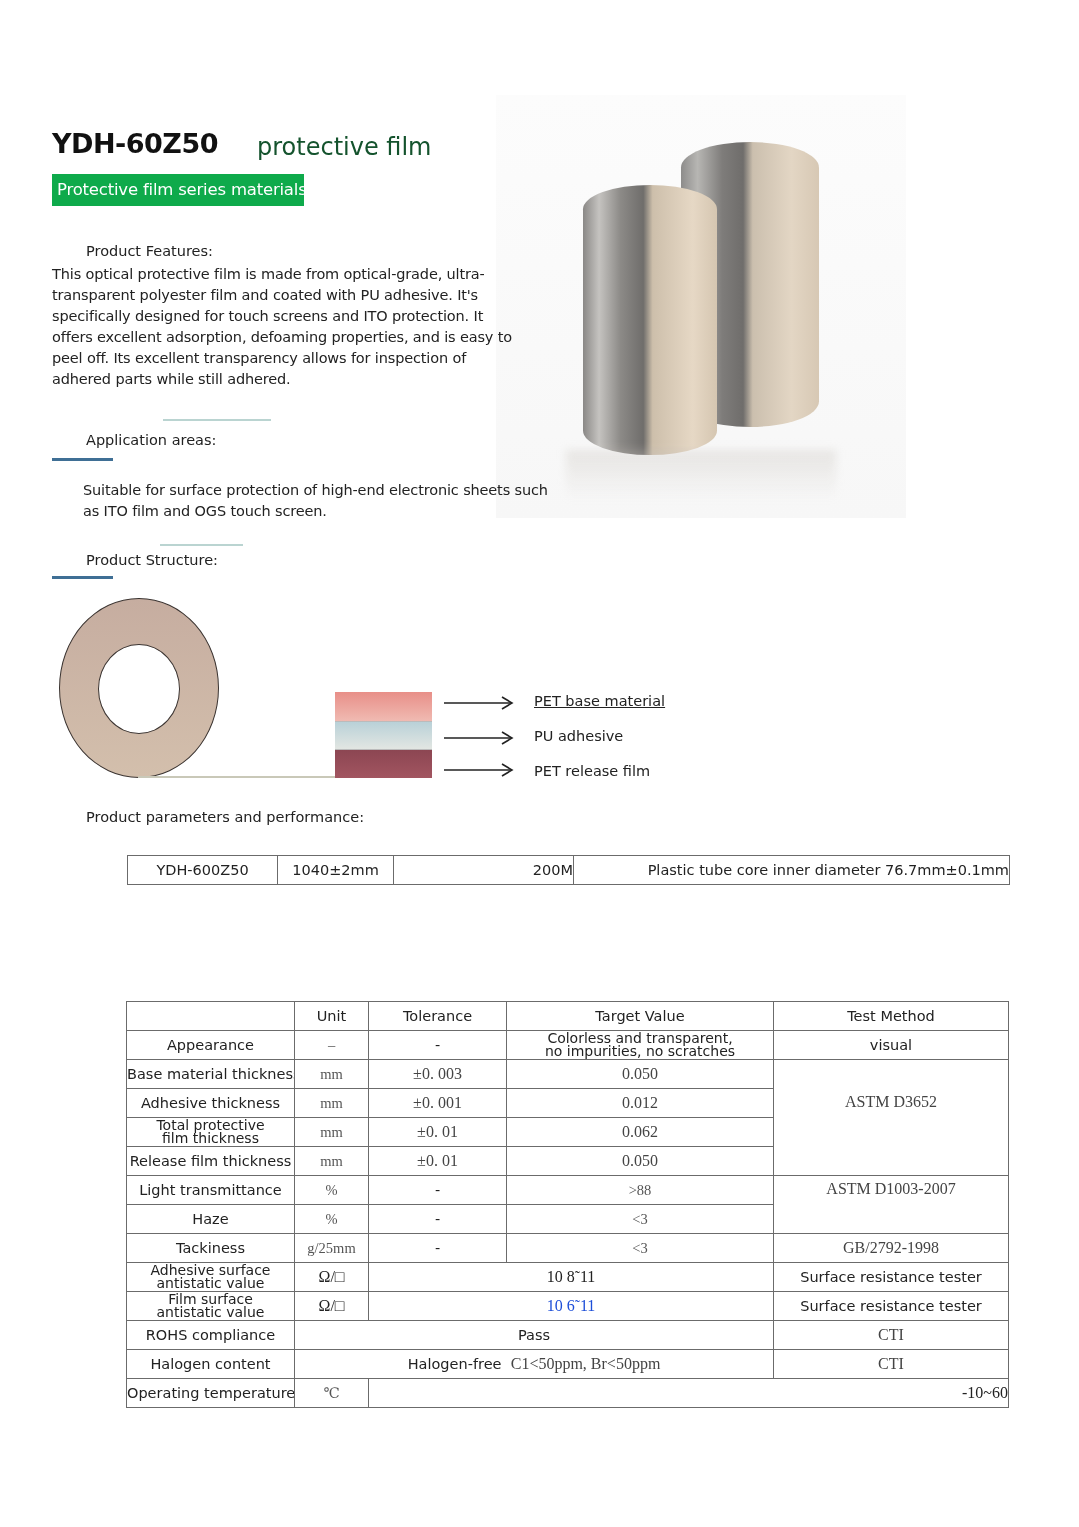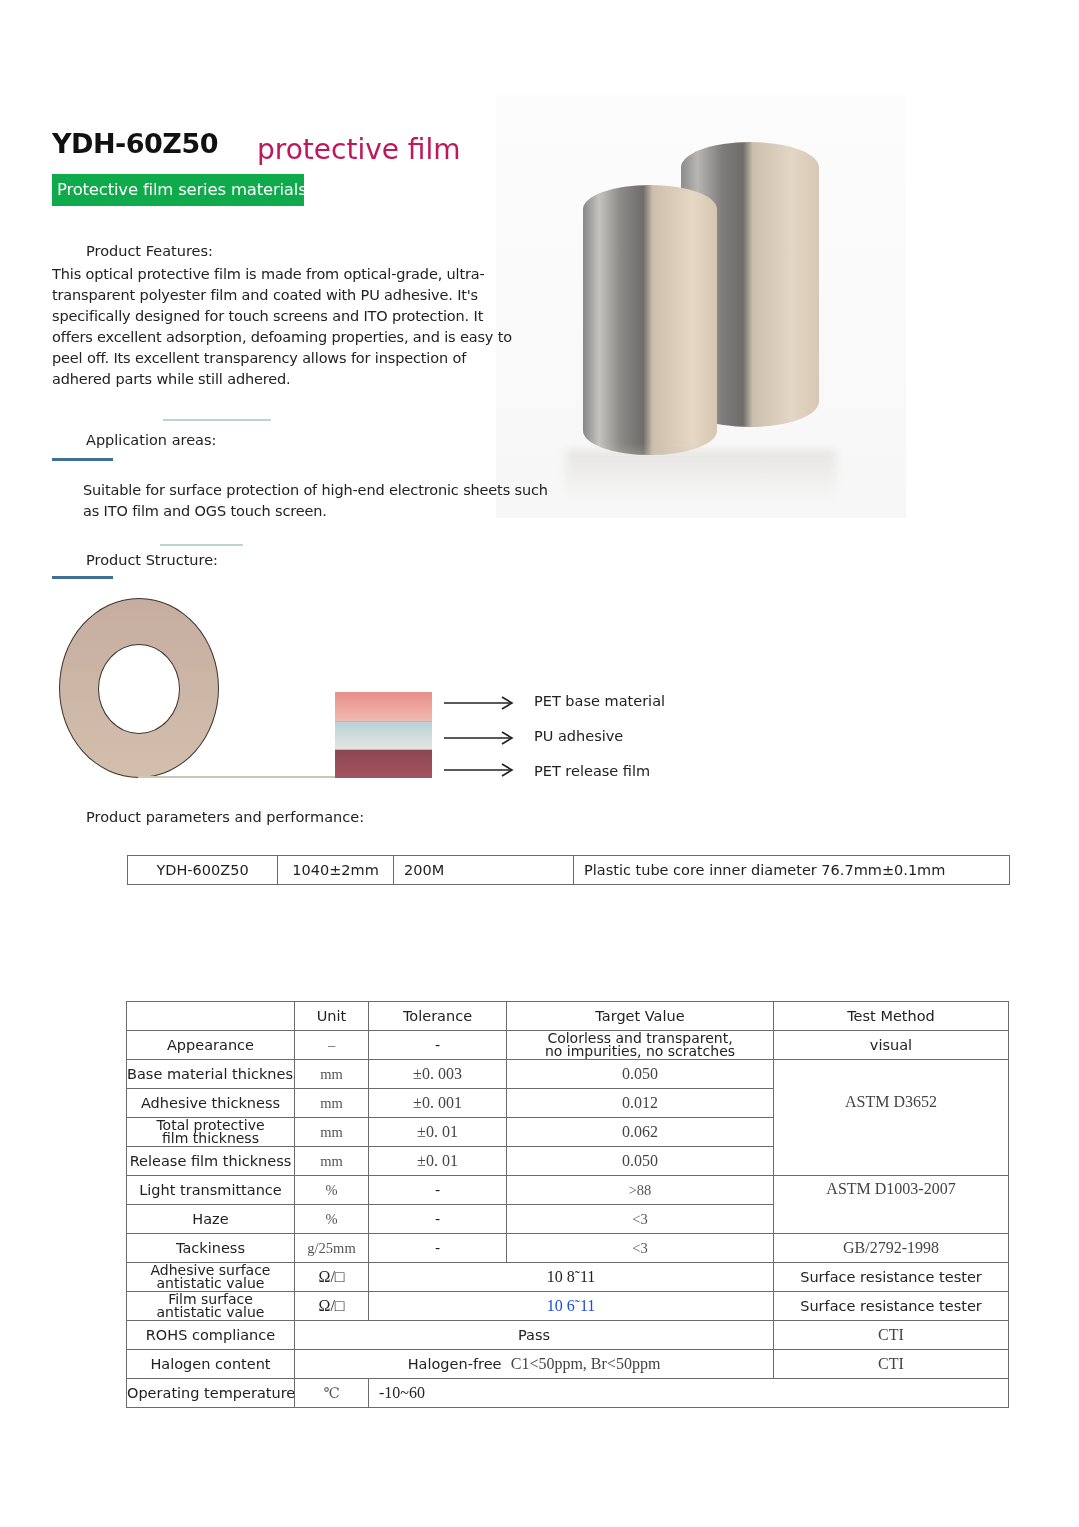--- a/index.html
+++ b/index.html
@@ -1,19 +1,19 @@
 <!DOCTYPE html>
 <html><head>
 <meta charset="utf-8">
 <style>
   html, body { margin: 0; padding: 0; background: #ffffff; }
   body { width: 1079px; height: 1527px; position: relative; overflow: hidden; font-family: "DejaVu Sans", "Liberation Sans", sans-serif; color: #222; }
   .abs { position: absolute; }
   .title-main { left: 52px; top: 128px; font-size: 27px; font-weight: bold; color: #111; letter-spacing: -0.5px; white-space: nowrap; }
-  .title-sub { left: 212px; top: 133px; font-size: 28px; color: #be185d; white-space: nowrap; padding-left: 45px; }
+  .title-sub { left: 212px; top: 133px; font-size: 24px; color: #14532d; white-space: nowrap; padding-left: 45px; }
   .series-badge { left: 52px; top: 174px; width: 252px; height: 32px; background: #0eaa4b; color: #fff; font-size: 16.5px; line-height: 31px; padding-left: 5px; box-sizing: border-box; white-space: nowrap; letter-spacing: -0.2px; }
   .section-head { left: 52px; font-size: 14.5px; color: #222; white-space: nowrap; margin-left: 34px; }
   .para { left: 52px; width: 470px; font-size: 14.5px; line-height: 21px; color: #222; letter-spacing: -0.15px; }
   .underline-blue { left: 52px; width: 61px; height: 3px; background: #3f6f95; }
   .faint-line { height: 2px; background: #a9c9c6; opacity: 0.8; }
 
   .photo { left: 496px; top: 95px; width: 410px; height: 423px; background: linear-gradient(180deg, #fcfcfc 0%, #f7f7f7 100%); }
   .roll { position: absolute; border-radius: 50% / 9%; }
   .roll-back { left: 185px; top: 47px; width: 138px; height: 285px; background: linear-gradient(90deg, #8d8c8b 0%, #b7b6b3 12%, #7e7c7a 30%, #6f6d6b 45%, #cbbfae 52%, #e3d6c4 80%, #d7c8b4 100%); }
   .roll-front { left: 87px; top: 90px; width: 134px; height: 270px; background: linear-gradient(90deg, #8a8886 0%, #c5c3c0 12%, #8c8a87 28%, #6f6d6b 45%, #cdbfab 52%, #e6d8c5 82%, #d5c6b1 100%); }
@@ -27,21 +27,21 @@
   .layer2 { top: 721px; height: 29px; background: linear-gradient(180deg, #b9d1d8 0%, #e2e6e2 100%); border-top: 1px solid #bbb; border-bottom: 1px solid #bbb; box-sizing: border-box; }
   .layer3 { top: 750px; height: 28px; background: linear-gradient(180deg, #8c4652 0%, #a25560 100%); }
   .arrow { left: 444px; width: 70px; height: 14px; }
   .layer-label { left: 534px; font-size: 14.5px; color: #222; white-space: nowrap; }
 
   table { border-collapse: collapse; position: absolute; table-layout: fixed; }
   td { border: 1.5px solid #6b6b6b; text-align: center; vertical-align: middle; padding: 0; font-size: 14.5px; color: #222; white-space: nowrap; overflow: hidden; }
   .serif { font-family: "Liberation Serif", "DejaVu Serif", serif; font-size: 16px; color: #444; }
   .serif-s { font-family: "Liberation Serif", "DejaVu Serif", serif; font-size: 14.5px; color: #555; }
   .two-line { line-height: 13px; font-size: 14px; }
-  .left { text-align: left; padding-left: 10px; }
+  .left { text-align: right; padding-left: 10px; }
 
   .t1 { left: 127px; top: 855px; width: 882px; }
   .t1 td { height: 28px; }
   .t2 { left: 126px; top: 960px; width: 882px; margin-top: 41px; }
   .t2 td { height: 28px; }
 </style>
 </head>
 <body>
 
 <div class="abs title-main">YDH-60Z50</div>
@@ -83,21 +83,21 @@
   </svg>
 <svg class="abs arrow" style="top:731px;" viewBox="0 0 70 14">
     <line x1="0" y1="7" x2="67" y2="7" stroke="#222" stroke-width="1.6"></line>
     <polyline points="58,1 68,7 58,13" fill="none" stroke="#222" stroke-width="1.6"></polyline>
   </svg>
 <svg class="abs arrow" style="top:763px;" viewBox="0 0 70 14">
     <line x1="0" y1="7" x2="67" y2="7" stroke="#222" stroke-width="1.6"></line>
     <polyline points="58,1 68,7 58,13" fill="none" stroke="#222" stroke-width="1.6"></polyline>
   </svg>
 
-<div class="abs layer-label" style="top:693px;">PET base material</div>
+<div class="abs layer-label" style="top:693px;text-decoration:underline;">PET base material</div>
 <div class="abs layer-label" style="top:728px;">PU adhesive</div>
 <div class="abs layer-label" style="top:763px;">PET release film</div>
 
 <div class="abs section-head" style="top:809px;">Product parameters and performance:</div>
 
 <table class="t1">
   <colgroup>
       <col style="width:150px">
       <col style="width:116px">
       <col style="width:180px">

